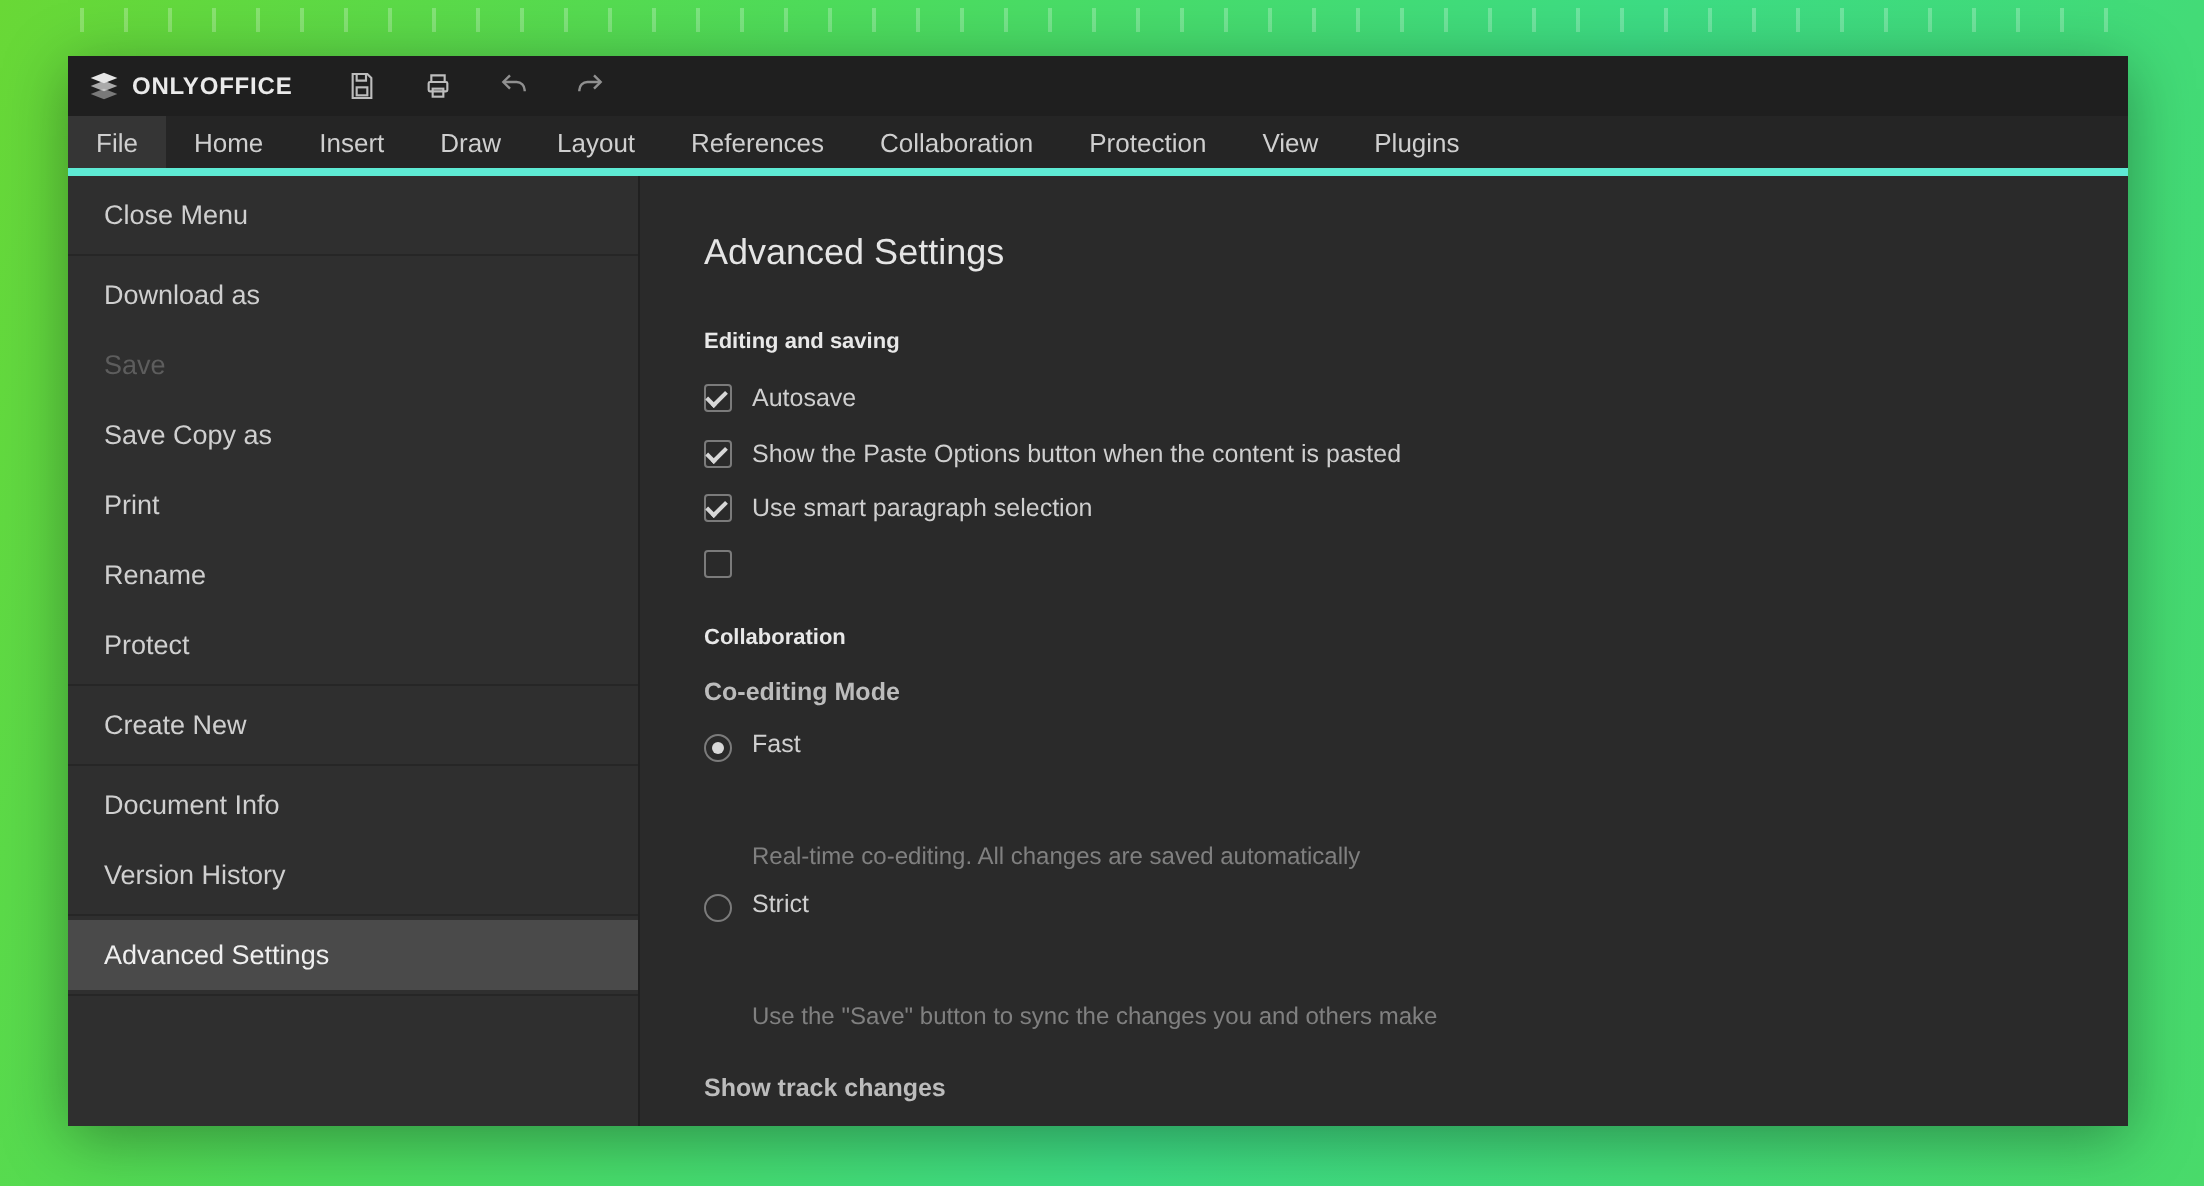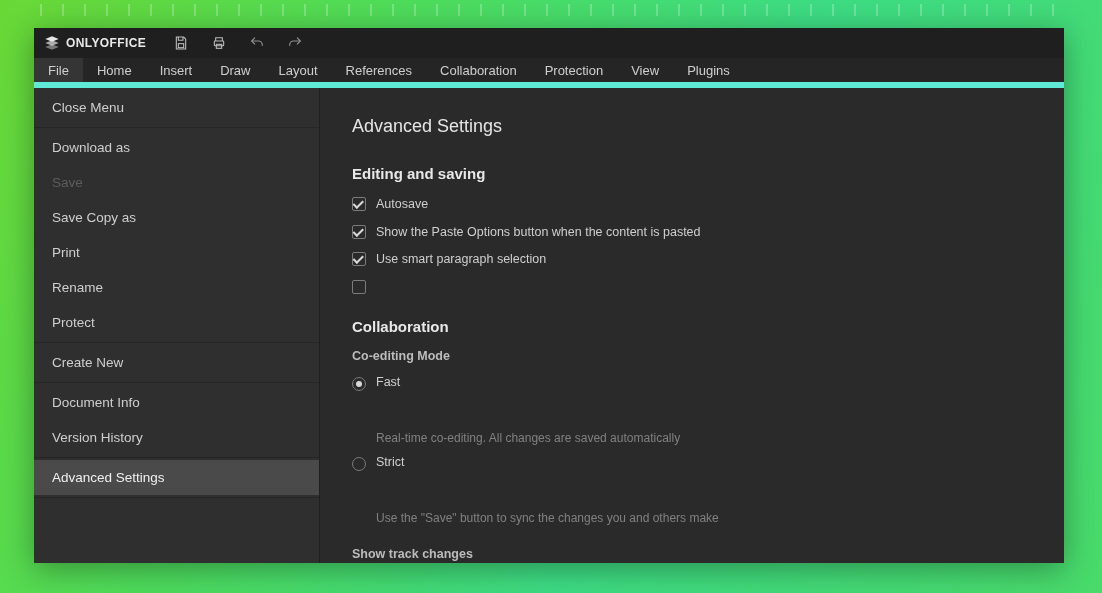--- a/index.html
+++ b/index.html
@@ -61,21 +61,21 @@
   .title-action {
     width: 18px; height: 18px;
     display: inline-flex; align-items: center; justify-content: center;
     color: #bdbdbd; cursor: pointer;
   }
   .menubar {
     height: 30px;
     background: #252525;
     display: flex;
     align-items: stretch;
-    border-bottom: 6px solid #5eead4;
+    border-bottom: 4px solid #5eead4;
     padding-left: 0;
   }
   .menu-item {
     padding: 0 14px;
     display: flex;
     align-items: center;
     color: #cfcfcf;
     cursor: pointer;
     font-size: 13px;
   }
@@ -107,21 +107,21 @@
     background: #2a2a2a;
     padding: 28px 32px;
     overflow-y: auto;
     color: #d8d8d8;
   }
   .page-title {
     font-size: 18px; font-weight: 400; color: #e5e5e5;
     margin-bottom: 28px;
   }
   .section-title {
-    font-size: 15px; font-weight: 700; color: #e8e8e8;
+    font-size: 11px; font-weight: 700; color: #e8e8e8;
     margin-bottom: 14px;
   }
   .subsection-title {
     font-size: 12.5px; font-weight: 700; color: #bcbcbc;
     margin-bottom: 12px;
   }
   .section { margin-bottom: 24px; }
   .check-row, .radio-row {
     display: flex; align-items: flex-start; gap: 10px;
     margin-bottom: 10px;

